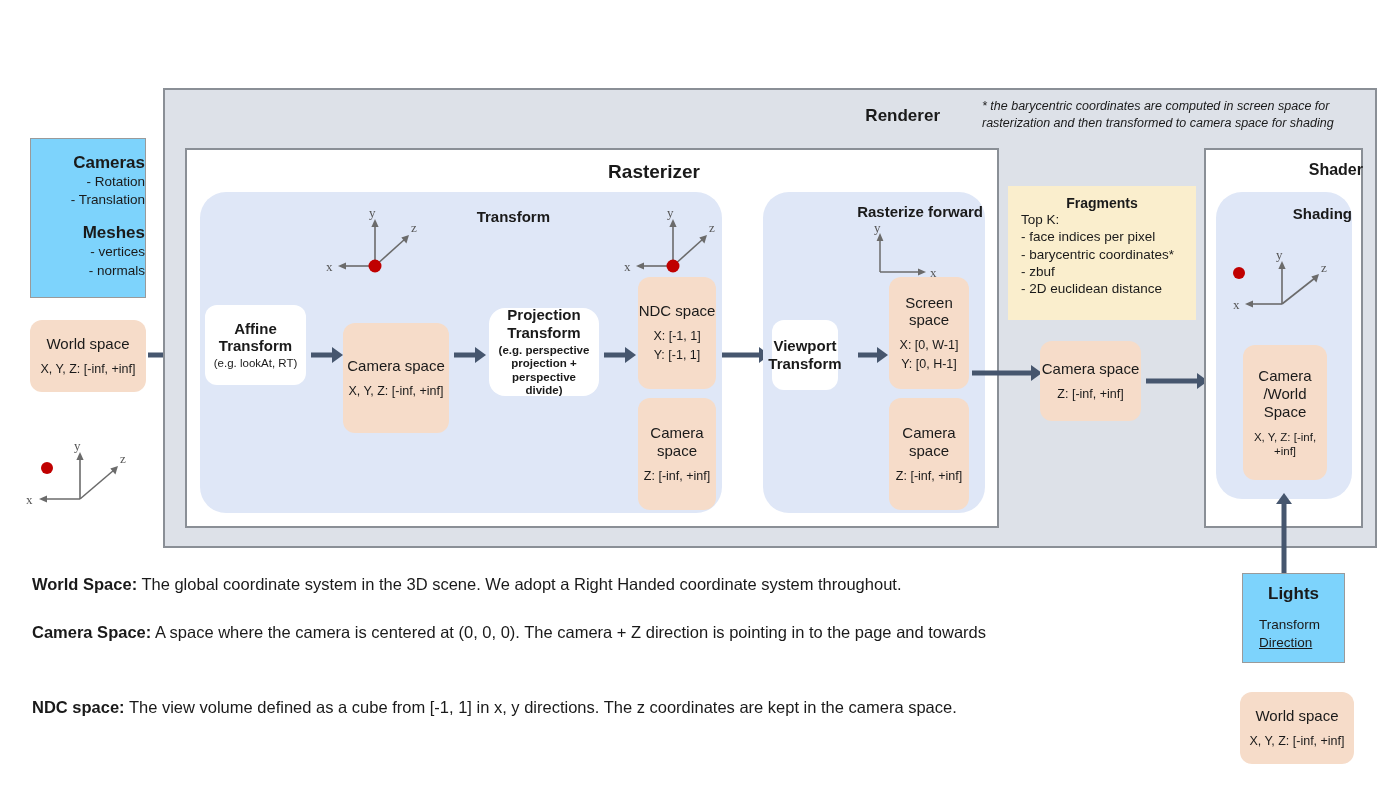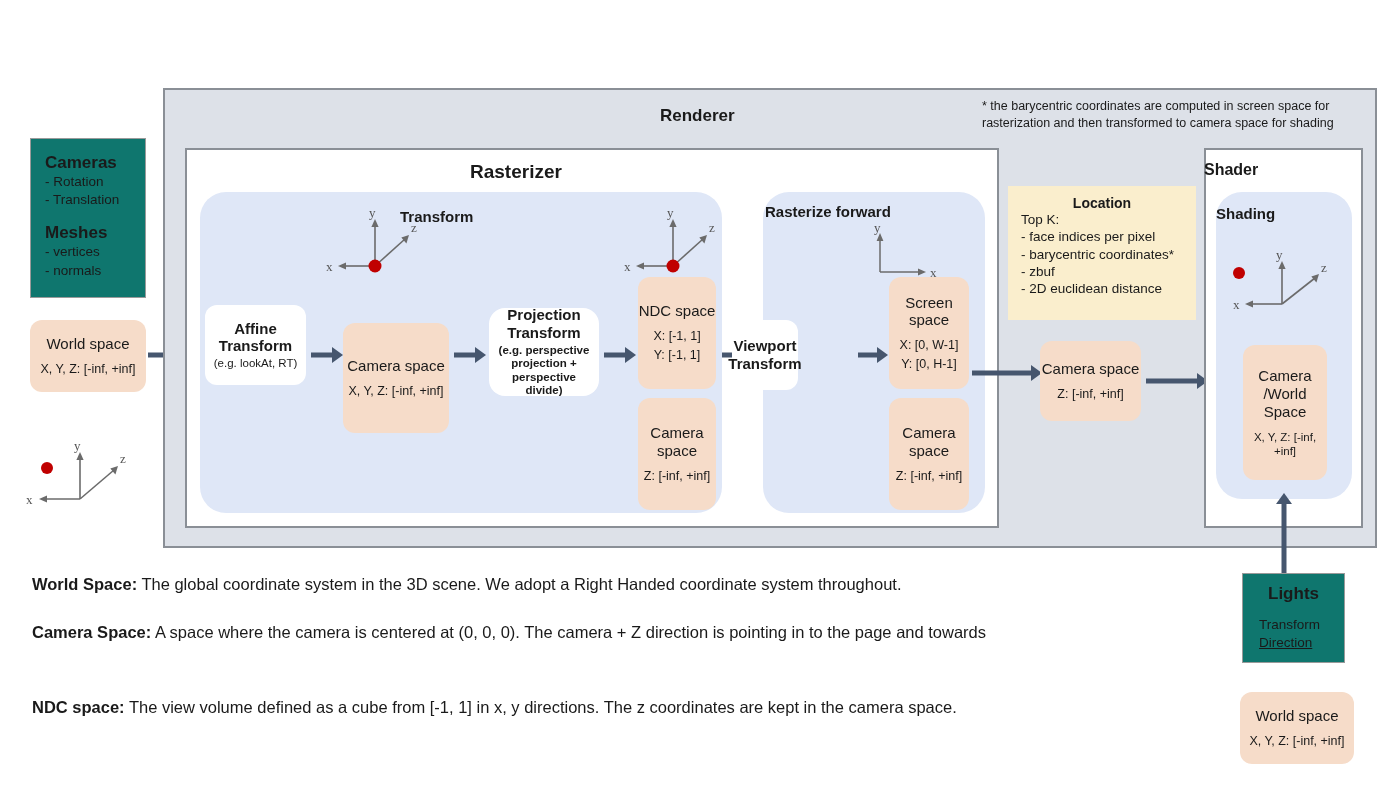--- a/index.html
+++ b/index.html
@@ -54,23 +54,24 @@
     flex-direction: column;
     align-items: center;
     justify-content: center;
     text-align: center;
   }
   .node-cream {
     background: #faeecd;
     box-sizing: border-box;
   }
   .plain-box {
-    background: #0f766e;
+    background: #7dd3fc;
     border: 1px solid #9a9a9a;
     box-sizing: border-box;
+    text-align: right;
   }
   .node-title {
     font-size: 15px;
     line-height: 1.18;
   }
   .node-title.bold { font-weight: bold; }
   .node-sub {
     font-size: 12.5px;
     line-height: 1.22;
     margin-top: 9px;
@@ -169,21 +170,21 @@
   }
   .frag-line {
     font-size: 13.5px;
     line-height: 1.28;
     padding-left: 13px;
   }
 
   .sect-title {
     position: absolute;
     font-weight: bold;
-    text-align: left;
+    text-align: right;
   }
 </style>
 </head>
 <body>
 
 <div id="canvas">
 
   <div class="abs plain-box" style="left:30px; top:138px; width:116px; height:160px; padding:14px 0 0 14px;">
     <div class="side-card-title">Cameras</div>
     <div class="side-card-line">- Rotation</div>
@@ -218,21 +219,21 @@
       <text x="4" y="79">x</text>
       <text x="98" y="38">z</text>
       <circle cx="25" cy="43" r="6" fill="#c00000"></circle>
     </svg>
   </div>
 
   <div class="abs panel-outer" style="left:163px; top:88px; width:1214px; height:460px;"></div>
 
   <div class="sect-title abs" style="left:660px; top:106px; width:280px; font-size:17px;">Renderer</div>
 
-  <div class="note-text" style="left:982px; top:98px; width:375px;">* the barycentric coordinates are computed in screen space for rasterization and then transformed to camera space for shading</div>
+  <div class="note-text" style="left:982px; top:98px; width:375px;font-style:italic;">* the barycentric coordinates are computed in screen space for rasterization and then transformed to camera space for shading</div>
 
   <div class="abs panel-white" style="left:185px; top:148px; width:814px; height:380px;"></div>
 
   <div class="sect-title abs" style="left:470px; top:161px; width:230px; font-size:19px;">Rasterizer</div>
 
   <div class="abs group-blue" style="left:200px; top:192px; width:522px; height:321px;"></div>
 
   <div class="sect-title abs" style="left:400px; top:208px; width:150px; font-size:15px;">Transform</div>
 
   <div class="gizmo" style="left:315px; top:196px;">
@@ -325,21 +326,21 @@
         <line x1="15" y1="52" x2="15" y2="18"></line>
         <line x1="15" y1="52" x2="56" y2="52"></line>
       </g>
       <path d="M15,13 l3.4,8 h-6.8 z" fill="#6b6b6b"></path>
       <path d="M61,52 l-8,-3.4 v6.8 z" fill="#6b6b6b"></path>
       <text x="9" y="12">y</text>
       <text x="65" y="57">x</text>
     </svg>
   </div>
 
-  <div class="abs node-white" style="left:732px; top:320px; width:66px; height:70px;">
+  <div class="abs node-white" style="left:772px; top:320px; width:66px; height:70px;">
     <div class="node-title bold" style="padding:0 5px;">Viewport Transform</div>
   </div>
 
   <div class="arrow-h abs" style="left:858px; top:347px; width:30px; height:16px;">
     <div class="shaft" style="width:21px;"></div>
     <div class="head"></div>
   </div>
 
   <div class="abs node-peach" style="left:889px; top:277px; width:80px; height:112px;">
     <div class="node-title">Screen space</div>
@@ -351,21 +352,21 @@
     <div class="node-title">Camera space</div>
     <div class="node-sub">Z: [-inf, +inf]</div>
   </div>
 
   <div class="arrow-h abs" style="left:972px; top:365px; width:70px; height:16px;">
     <div class="shaft" style="width:61px;"></div>
     <div class="head"></div>
   </div>
 
   <div class="abs node-cream" style="left:1008px; top:186px; width:188px; height:134px;">
-    <div class="frag-title">Location</div>
+    <div class="frag-title">Fragments</div>
     <div class="frag-line">Top K:</div>
     <div class="frag-line">- face indices per pixel</div>
     <div class="frag-line">- barycentric coordinates*</div>
     <div class="frag-line">- zbuf</div>
     <div class="frag-line">- 2D euclidean distance</div>
   </div>
 
   <div class="abs node-peach" style="left:1040px; top:341px; width:101px; height:80px;">
     <div class="node-title">Camera space</div>
     <div class="node-sub">Z: [-inf, +inf]</div>

